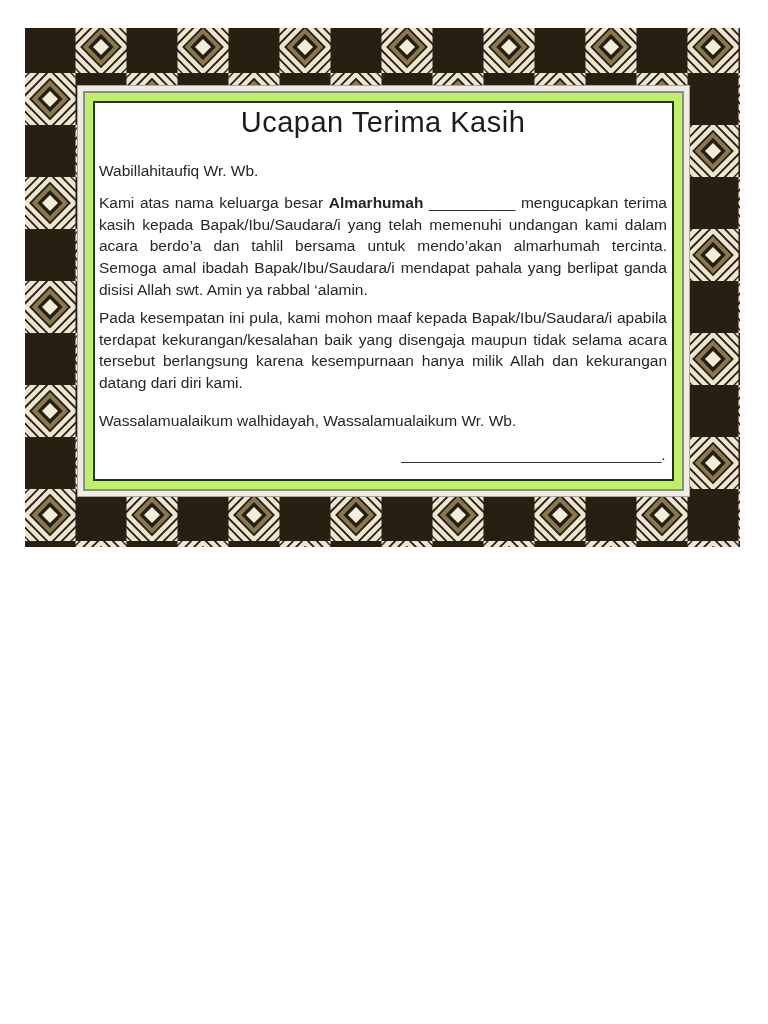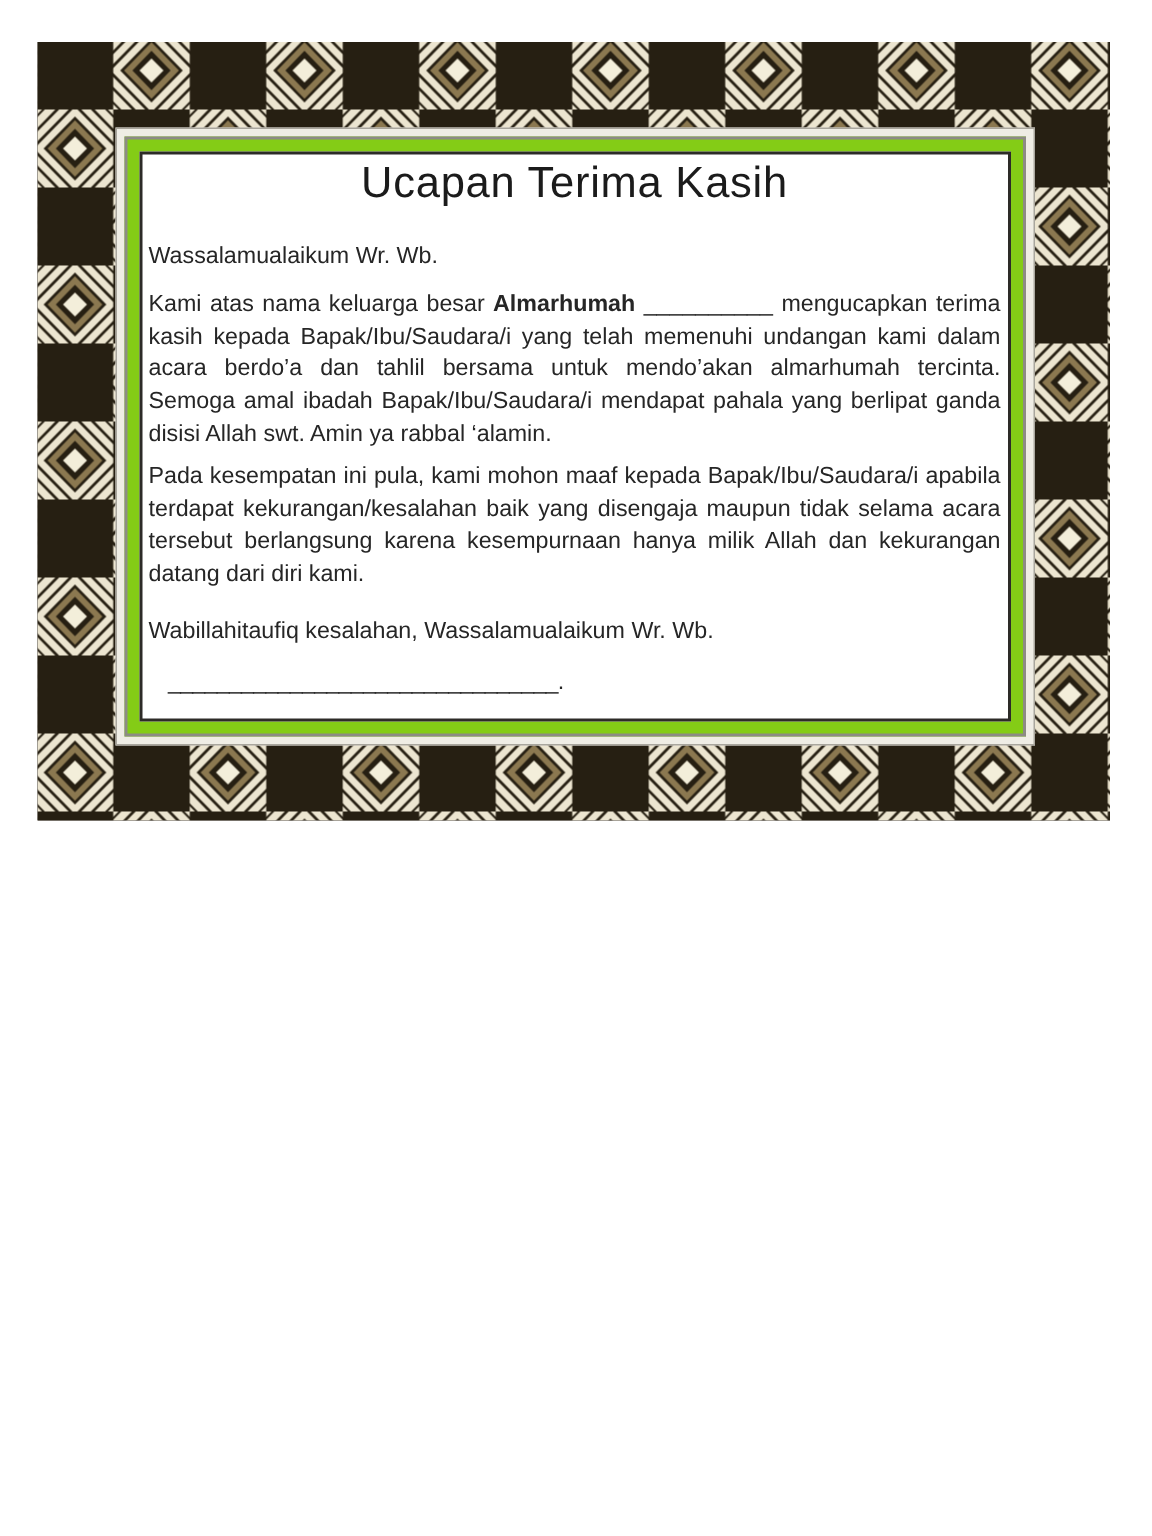--- a/index.html
+++ b/index.html
@@ -11,42 +11,42 @@
   .pattern-block {
     position:absolute; left:25px; top:28px; width:715px; height:519px;
     background:#261f12;
   }
   .pattern-block svg { display:block; }
   .card {
     position:absolute; left:52px; top:57px; width:613px; height:412px;
     background:#efede5; border:1px solid #a9a69d; box-sizing:border-box;
   }
   .card-mid {
-    position:absolute; inset:5px; background:#84cc16;
+    position:absolute; inset:5px; background:#bef264;
     border:2px solid #8d8b85;
     padding-left:20px;
   }
   .card-inner {
     position:absolute; inset:8px; background:#ffffff;
     border:2px solid #2d2b28; box-sizing:border-box;
     padding:0 5px 0 4px; overflow:hidden;
     color:#262626;
   }
   .title {
     margin:0; padding-top:2px;
     font-size:29px; font-weight:400; line-height:34px;
     text-align:center; color:#1b1b1b; letter-spacing:0.5px;
   }
   .bodytext { font-size:15.5px; line-height:21.8px; }
   .salutation { margin:21px 0 0; }
   .para1 { margin:10px 0 5px; text-align:justify; }
   .para2 { margin:6px 0 16px; text-align:justify; }
   .closing { margin:6px 0 0; }
   .dateline { margin:0; text-align:right; white-space:pre-wrap; padding-right:3px; }
-  .signature { margin:12px 13px 0; padding-right:2px; letter-spacing:-0.5px; }
+  .signature { margin:12px 0 0; text-align:right; padding-right:2px; letter-spacing:-0.5px; }
   .bold { font-weight:bold; }
 </style>
 </head>
 <body>
 
 <div class="pattern-block">
   <svg width="715" height="519" xmlns="http://www.w3.org/2000/svg">
     <defs>
       <g id="motif">
         <path d="M -51 0 L 0 -52 L 51 0 L 0 52 Z" fill="none" stroke="#ece5d0" stroke-width="5"></path>
@@ -92,27 +92,27 @@
     </defs>
     <rect width="715" height="519" fill="url(#ikat)"></rect>
   </svg>
 
   <div class="card">
     <div class="card-mid">
       <div class="card-inner">
 
         <h1 class="title">Ucapan Terima Kasih</h1>
 
-        <p class="bodytext salutation">Wassalamualaikum Wr. Wb.</p>
+        <p class="bodytext salutation">Wabillahitaufiq Wr. Wb.</p>
 
         <p class="bodytext para1"><span>Kami atas nama keluarga besar </span><span class="bold">Almarhumah</span><span> __________ </span><span>mengucapkan terima kasih kepada Bapak/Ibu/Saudara/i yang telah memenuhi undangan kami dalam acara berdo’a dan tahlil bersama untuk mendo’akan almarhumah tercinta. Semoga amal ibadah Bapak/Ibu/Saudara/i mendapat pahala yang berlipat ganda disisi Allah swt. Amin ya rabbal ‘alamin.</span></p>
 
         <p class="bodytext para2">Pada kesempatan ini pula, kami mohon maaf kepada Bapak/Ibu/Saudara/i apabila terdapat kekurangan/kesalahan baik yang disengaja maupun tidak selama acara tersebut berlangsung karena kesempurnaan hanya milik Allah dan kekurangan datang dari diri kami.</p>
 
-        <p class="bodytext closing">Wabillahitaufiq kesalahan, Wassalamualaikum Wr. Wb.</p>
+        <p class="bodytext closing">Wassalamualaikum walhidayah, Wassalamualaikum Wr. Wb.</p>
 
 
         <p class="bodytext signature">________________________________.</p>
 
       </div>
     </div>
   </div>
 </div>
 
 </body></html>

